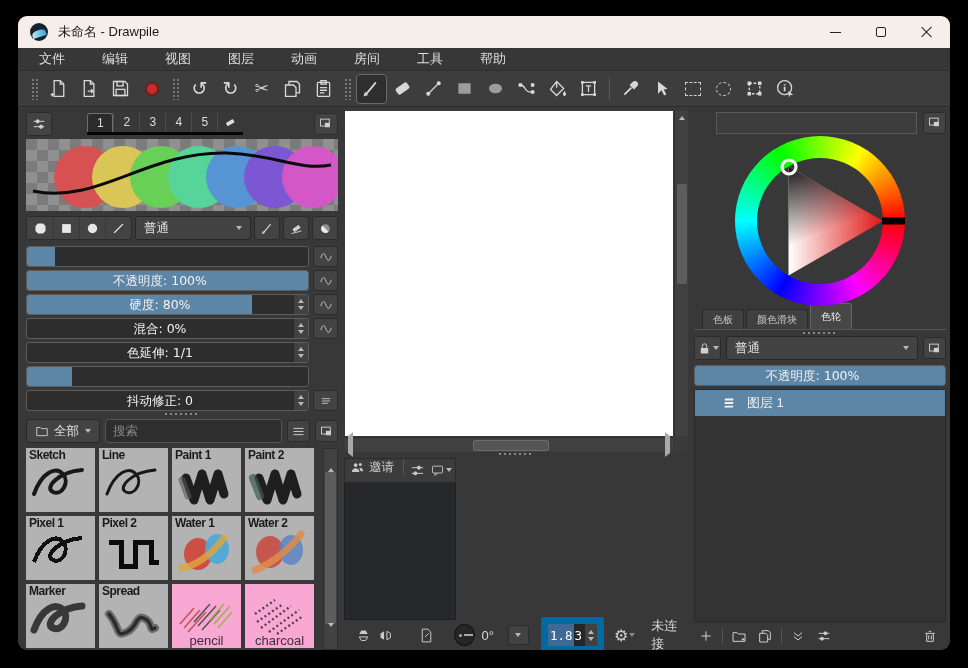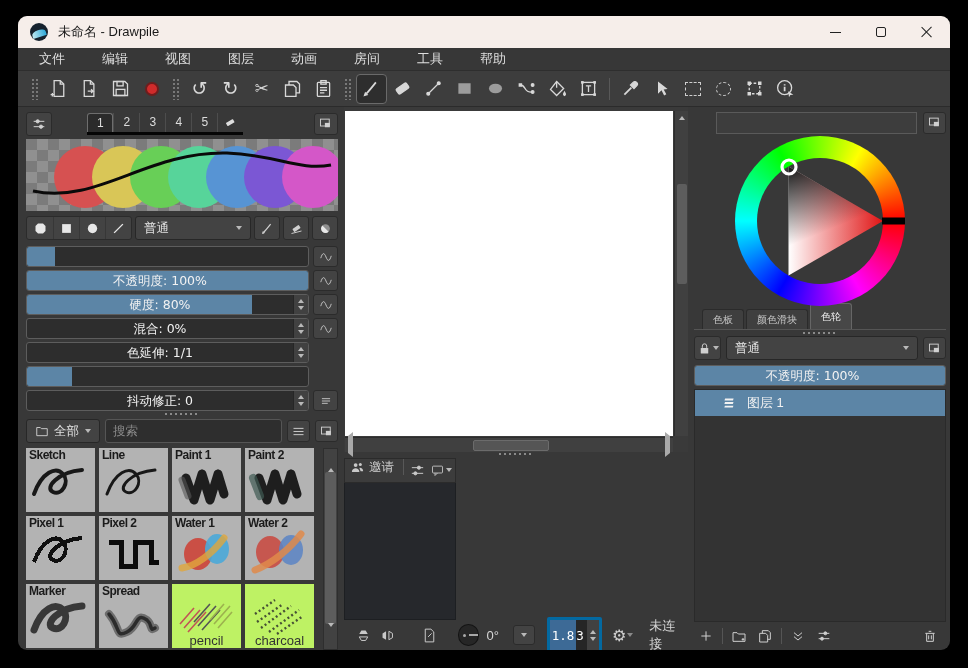--- a/index.html
+++ b/index.html
@@ -92,21 +92,21 @@
   .lib-dd { width:122px; height:24px; }
   .search { flex:1; height:24px; background:#2e2e2e; border:1px solid #555; border-radius:3px;
             color:#cfcfcf; font-size:12.5px; padding:0 7px; outline:none; }
   .search::placeholder{ color:#8b8b8b; }
   .icon-btn { width:23px; height:22px; }
   .brush-grid { flex:1; margin-top:4px; position:relative; overflow:hidden; }
   .grid-inner { position:absolute; left:0; top:0; right:18px; display:flex; flex-wrap:wrap; gap:4px; }
   .tile { width:69px; height:64px; background:#b3b3b3; position:relative; overflow:hidden; }
   .tile .tname { position:absolute; top:0; left:3px; font-size:12px; font-weight:bold;
                  color:#1b1b1b; letter-spacing:-0.5px; }
-  .tile.lightbg { background:#bef264; }
+  .tile.lightbg { background:#f9a8d4; }
   .tile.lightbg .tname { top:auto; bottom:0; left:0; right:0; text-align:center;
                  font-weight:normal; color:#333; font-size:13px; letter-spacing:0; }
   .tile svg { position:absolute; inset:0; width:100%; height:100%; }
   .vscroll { position:absolute; right:0; top:0; bottom:0; width:15px; background:#424242;
              border:1px solid #2e2e2e; display:flex; flex-direction:column; align-items:center; }
   .vscroll .thumb { width:11px; background:#5d5d5d; border-radius:2px; }
 
   
   .canvas-wrap { height:345px; position:relative; background:#3a3a3a; }
   .canvas { position:absolute; left:1px; top:4px; right:15px; bottom:16px; background:#fff; }
@@ -134,21 +134,21 @@
                padding-left:8px; color:#d6d6d6; font-size:13px; }
   .sb-icon { width:24px; height:22px; display:flex; align-items:center; justify-content:center; }
   .sb-icon svg { width:17px; height:17px; stroke:#c9c9c9; fill:none; stroke-width:1.4; }
   .dial { width:22px; height:22px; border-radius:50%; background:#262626; border:1px solid #141414;
           position:relative; }
   .dial::before{ content:""; position:absolute; left:50%; top:50%; width:9px; height:2px;
           background:#a8a8a8; transform:translateY(-50%); }
   .dial::after{ content:""; position:absolute; left:4px; top:9px; width:3px; height:3px;
           border-radius:50%; background:#a8a8a8; }
   .sb-dd { width:22px; height:20px; }
-  .zoom-box { display:flex; height:36px; background:#262626; border:3px solid #0369a1; border-radius:2px; }
+  .zoom-box { display:flex; height:36px; background:#262626; border:7px solid #0369a1; border-radius:2px; }
   .zoom-box .txt { display:flex; align-items:center; padding:0 2px; font-size:12.5px; color:#fff;
                    font-family:"DejaVu Sans Mono",monospace; }
   .zoom-box .sel { background:#3d6a96; }
   .zoom-box .spin { width:13px; }
 
   
   .cd-head { height:25px; display:flex; gap:6px; align-items:center; padding-left:22px; }
   .color-name { flex:1; height:22px; background:#3d3d3d; border:1px solid #5a5a5a;
                 color:#ddd; font-size:12px; padding:0 5px; outline:none; }
   .wheel-area { height:172px; display:flex; align-items:center; justify-content:center; }

